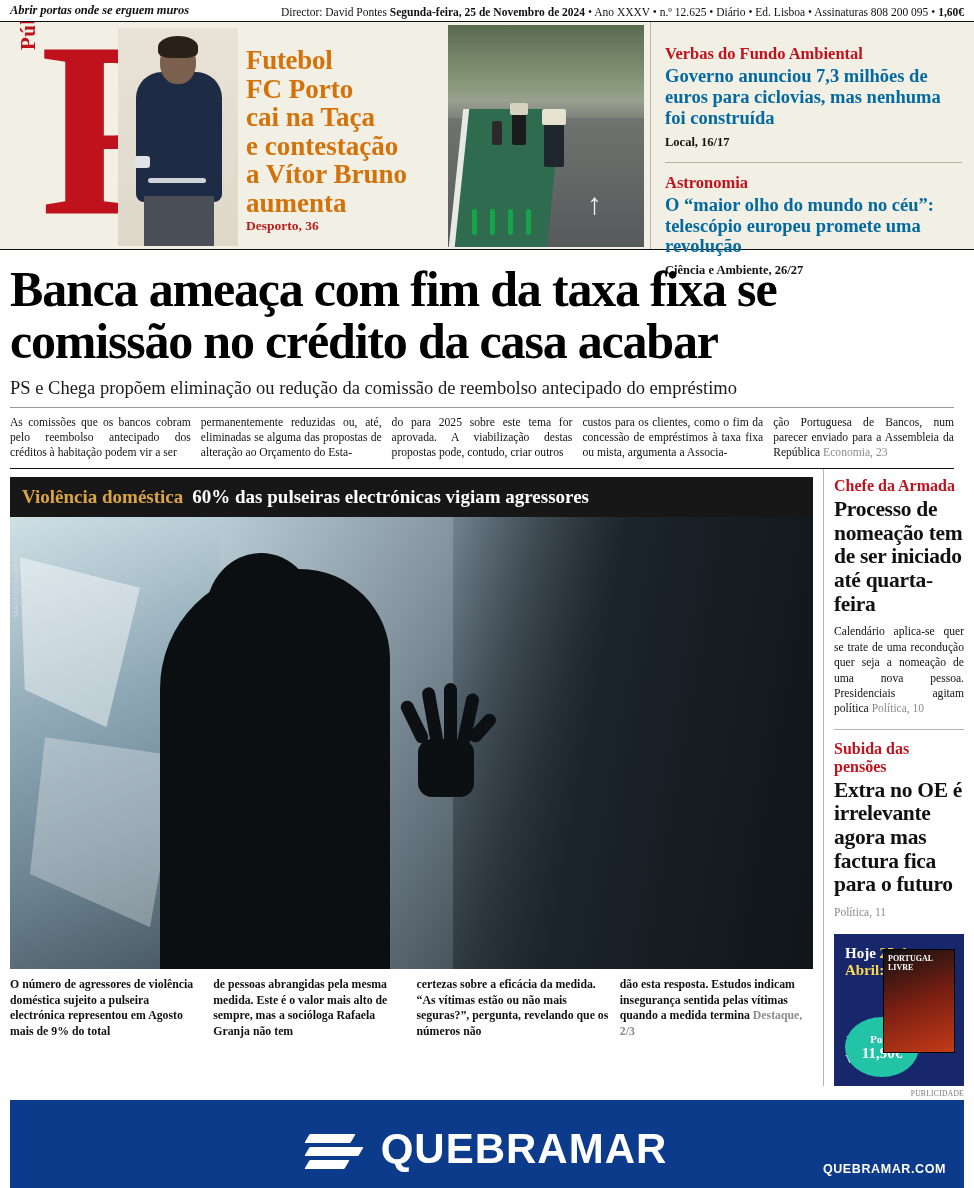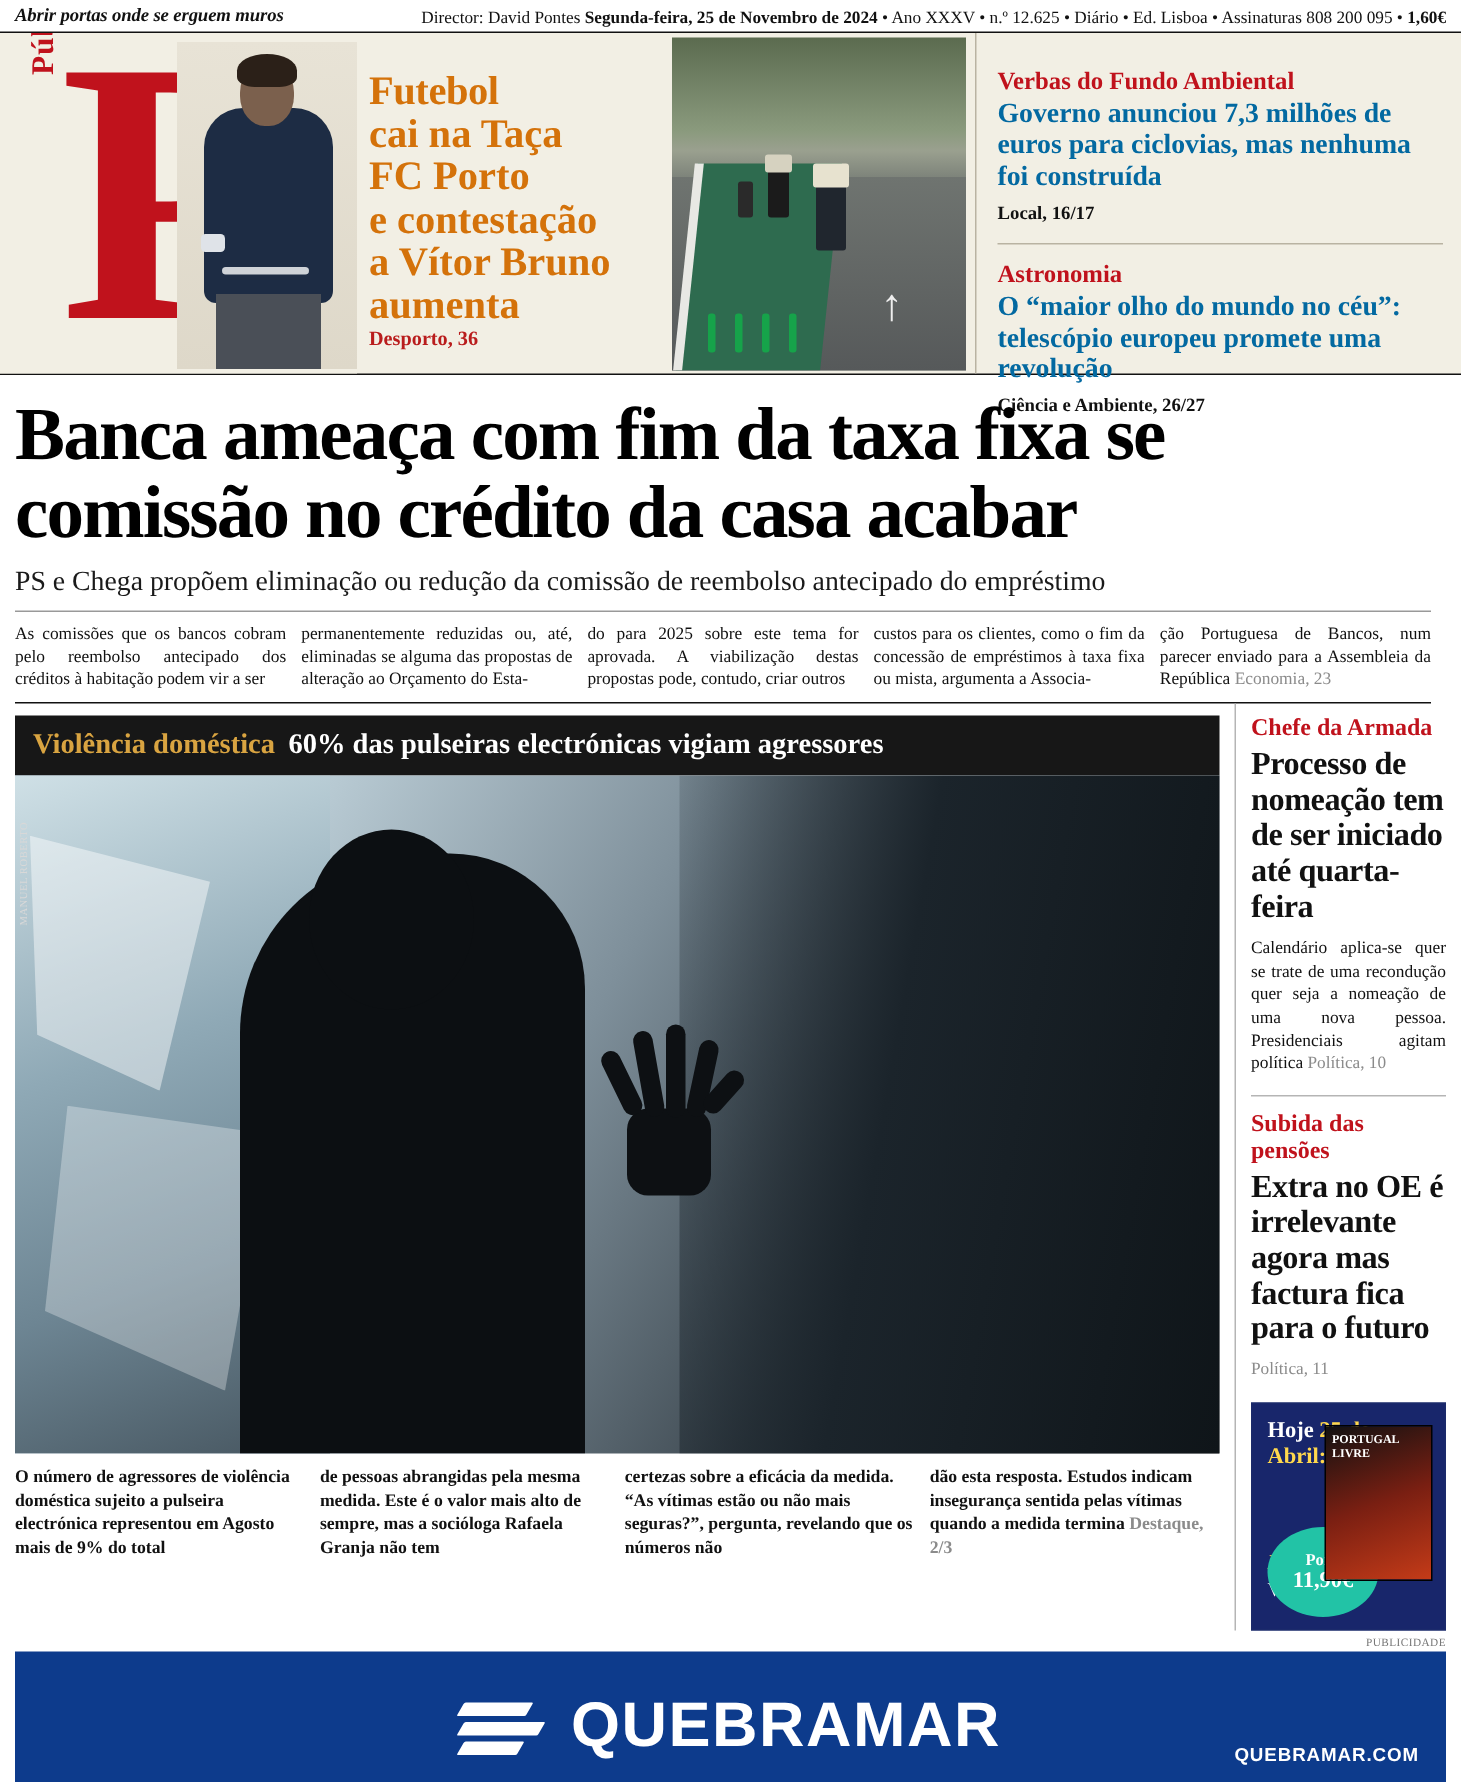--- a/index.html
+++ b/index.html
@@ -305,22 +305,22 @@
         <div class="man-legs"></div>
         <div class="man-strap"></div>
         <div class="man-cuff"></div>
         <div class="man-head"></div>
         <div class="man-hair"></div>
       </div>
     </div>
 
     <div class="futebol-col">
       <h2>Futebol</h2>
+      <div class="ft-line">FC Porto</div>
       <div class="ft-line">cai na Taça</div>
-      <div class="ft-line">FC Porto</div>
       <div class="ft-line">e contestação</div>
       <div class="ft-line">a Vítor Bruno</div>
       <div class="ft-line">aumenta</div>
       <div class="futebol-ref">Desporto, 36</div>
     </div>
 
     <div class="bike-photo">
       <div class="bike-road"></div>
       <div class="bike-lane"></div>
       <div class="bike-lane2"></div>

